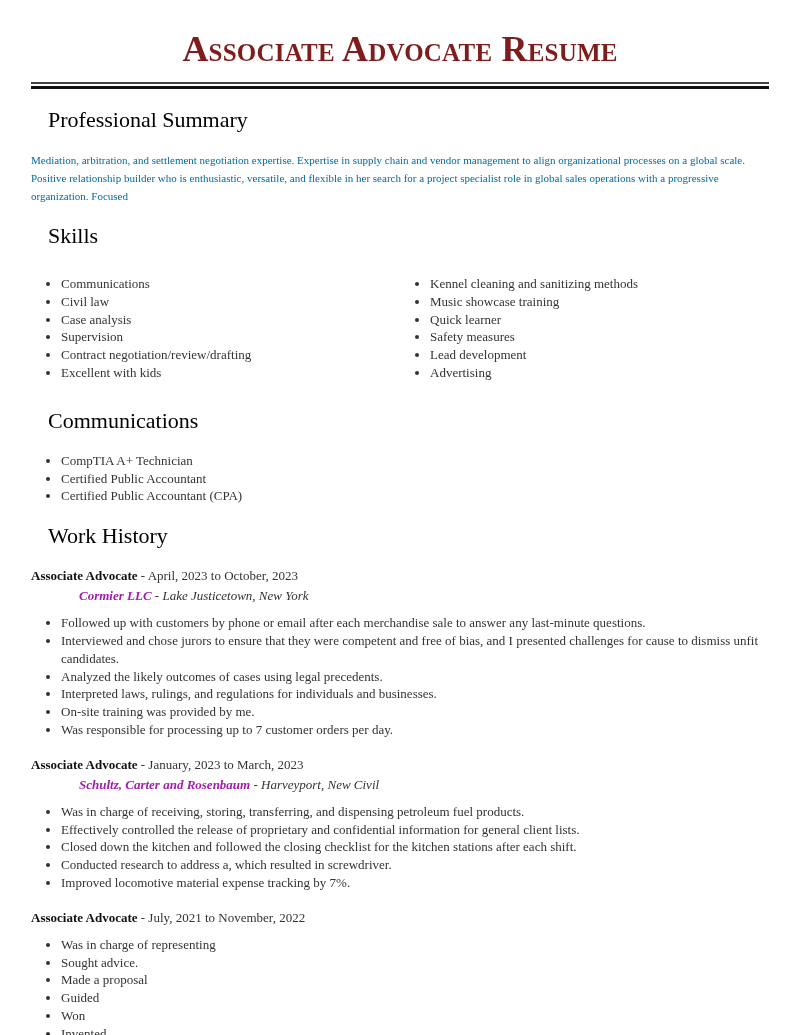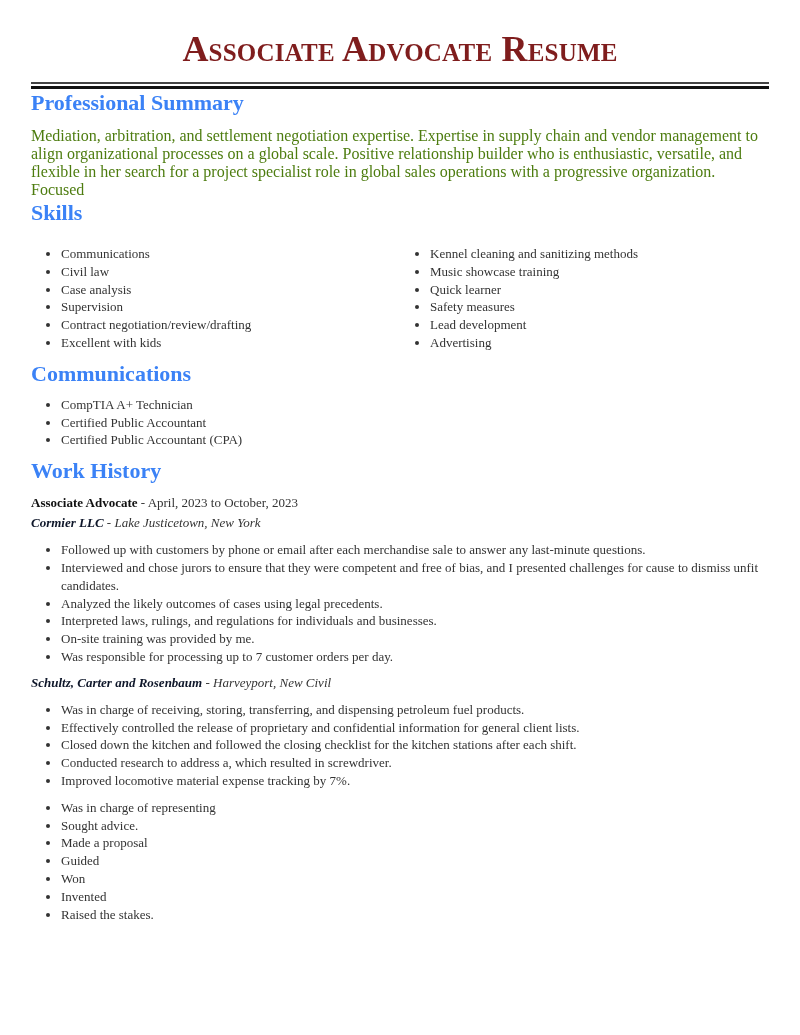--- a/index.html
+++ b/index.html
@@ -24,32 +24,32 @@
     .rule-thick { height: 3px; background: #111; margin-top: 2px; }
     .contact {
       text-align: center;
       font-size: 14px;
       margin-top: 16px;
       line-height: 18px;
       color: #333;
     }
     .contact .sep { margin: 0 8px; }
     h2.section {
-      font-weight: bold;
+      font-weight: normal;
       font-size: 22px;
-      margin: 0;
+      margin: 17px;
       line-height: 28px;
-      color: #3b82f6;
+      color: #000000;
     }
     .summary-h { margin-top: 29px; }
     .summary {
-      font-size: 16px;
+      font-size: 11px;
       line-height: 18px;
       margin-top: 10px;
-      color: #4d7c0f;
+      color: #0369a1;
     }
     .skills-h { margin-top: 12px; }
     .skills {
       display: flex;
       margin-top: 10px;
     }
     .skills ul { flex: 1; }
     ul.list {
       margin: 8px;
       padding-left: 22px;
@@ -58,21 +58,21 @@
       color: #333;
     }
     ul.list li { padding-left: 0; }
     .cert-h { margin-top: 16px; }
     .certs { margin-top: 11px; }
     .work-h { margin-top: 16px; }
     .job { font-size: 13px; color: #333; }
     .job-title-line { line-height: 18px; margin-top: 9px; }
     .job-title-line b { color: #111; }
     .job-company-line { line-height: 18px; margin-top: 2px; font-style: italic; }
-    .job-company-line b { color: #0f172a; }
+    .job-company-line b { color: #a21caf; margin-left: 48px; }
     .job ul.list { margin-top: 9px; }
     .job + .job .job-title-line { margin-top: 17px; }
   </style>
 </head>
 <body>
 
 <div class="page">
 
   <h1 class="title">Associate Advocate Resume</h1>
   <div class="rule-thin"></div>
@@ -129,33 +129,39 @@
         <li>Followed up with customers by phone or email after each merchandise sale to answer any last-minute questions.</li>
         <li>Interviewed and chose jurors to ensure that they were competent and free of bias, and I presented challenges for cause to dismiss unfit candidates.</li>
         <li>Analyzed the likely outcomes of cases using legal precedents.</li>
         <li>Interpreted laws, rulings, and regulations for individuals and businesses.</li>
         <li>On-site training was provided by me.</li>
         <li>Was responsible for processing up to 7 customer orders per day.</li>
       </ul>
     </div>
 
     <div class="job">
+      <div class="job-title-line">
+        <b>Associate Advocate</b><span> - January, 2023 to March, 2023</span>
+      </div>
       <div class="job-company-line">
         <b>Schultz, Carter and Rosenbaum</b><span> - Harveyport, New Civil</span>
       </div>
       <ul class="list">
         <li>Was in charge of receiving, storing, transferring, and dispensing petroleum fuel products.</li>
         <li>Effectively controlled the release of proprietary and confidential information for general client lists.</li>
         <li>Closed down the kitchen and followed the closing checklist for the kitchen stations after each shift.</li>
         <li>Conducted research to address a, which resulted in screwdriver.</li>
         <li>Improved locomotive material expense tracking by 7%.</li>
       </ul>
     </div>
 
     <div class="job">
+      <div class="job-title-line">
+        <b>Associate Advocate</b><span> - July, 2021 to November, 2022</span>
+      </div>
       <ul class="list">
         <li>Was in charge of representing</li>
         <li>Sought advice.</li>
         <li>Made a proposal</li>
         <li>Guided</li>
         <li>Won</li>
         <li>Invented</li>
         <li>Raised the stakes.</li>
       </ul>
     </div>

